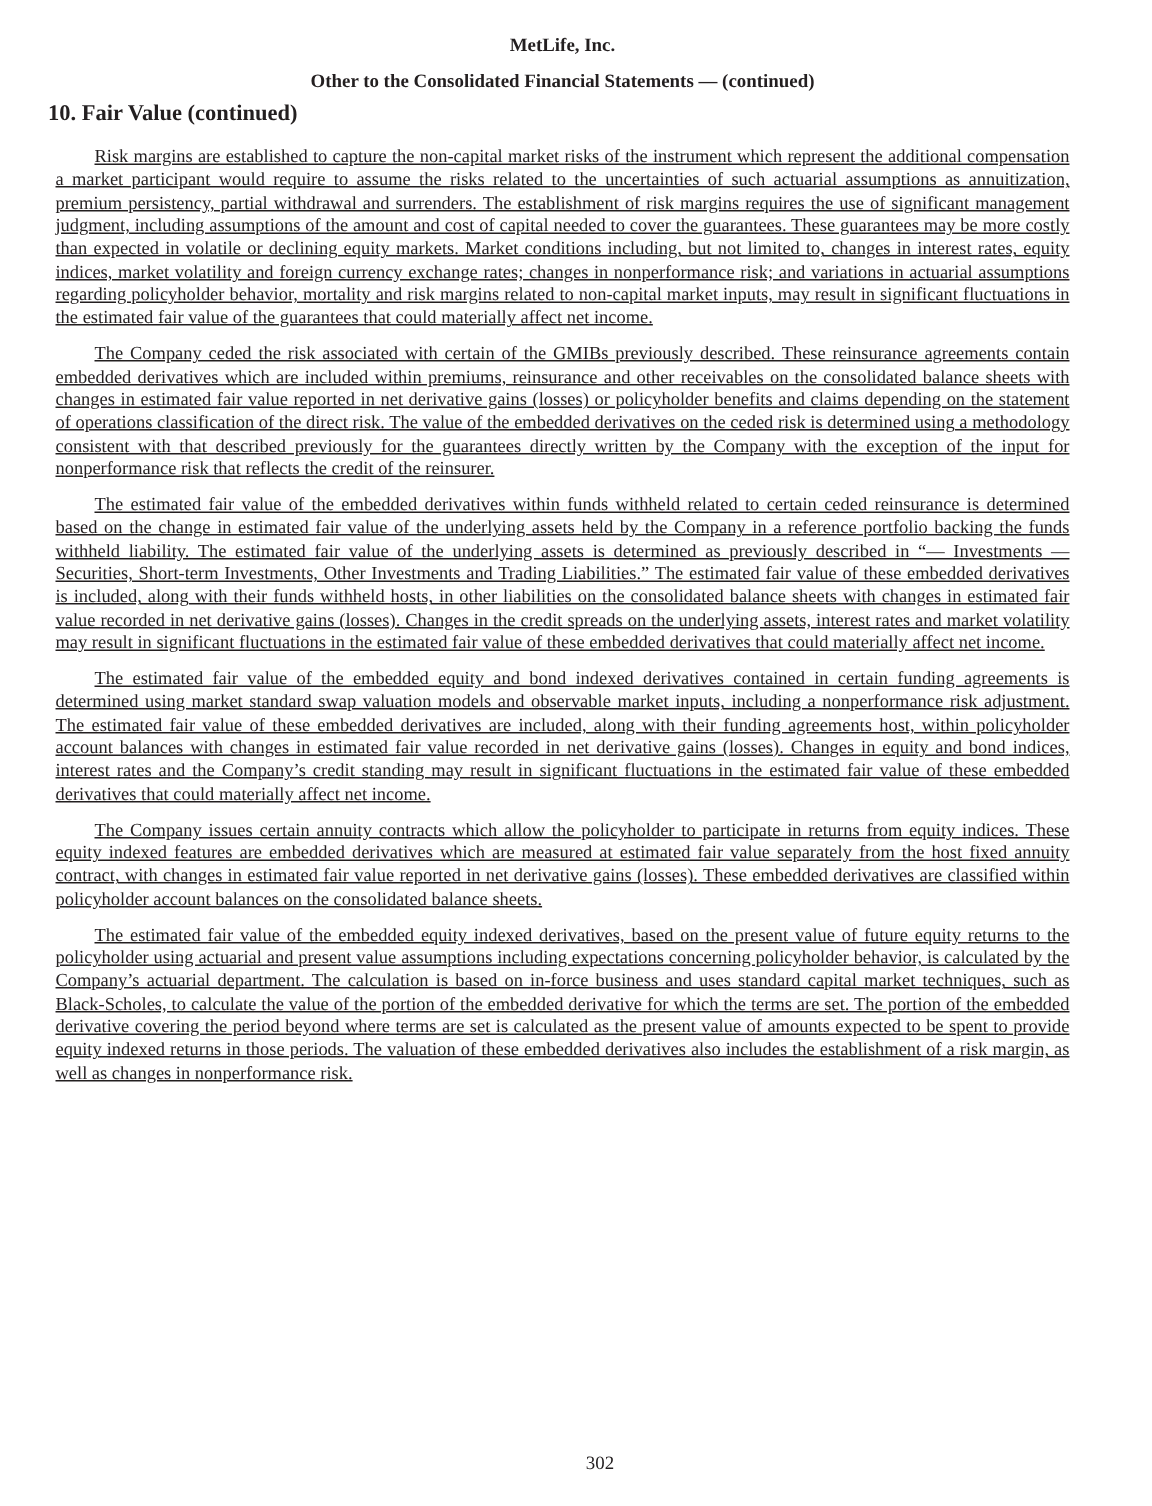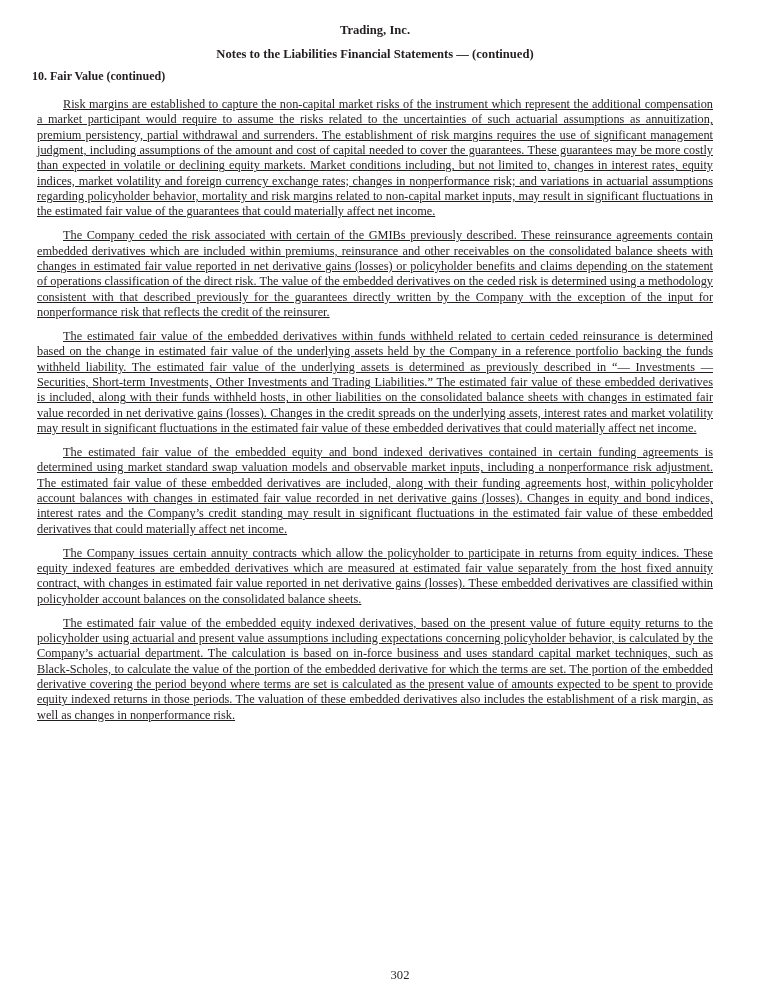--- a/index.html
+++ b/index.html
@@ -41,21 +41,21 @@
       font-weight: bold;
       font-size: 12.6px;
       line-height: 15px;
       margin: 0;
     }
     .section {
       position: absolute;
       left: -5px;
       top: 69px;
       font-weight: bold;
-      font-size: 12px;
+      font-size: 15px;
       line-height: 15px;
       margin: 0;
     }
     .body-text {
       position: absolute;
       left: 0;
       top: 97px;
       width: 676px;
       text-decoration: underline;
     }
@@ -75,22 +75,22 @@
       text-align: center;
       font-size: 12.6px;
       line-height: 15px;
       margin: 16px;
     }
   </style>
 </head>
 <body>
 
 <div class="page">
-  <p class="company">Trading, Inc.</p>
-  <p class="subtitle">Notes to the Liabilities Financial Statements — (continued)</p>
+  <p class="company">MetLife, Inc.</p>
+  <p class="subtitle">Other to the Consolidated Financial Statements — (continued)</p>
   <p class="section">10. Fair Value (continued)</p>
 
   <div class="body-text">
     <p class="para">Risk margins are established to capture the non-capital market risks of the instrument which represent the additional compensation a market participant would require to assume the risks related to the uncertainties of such actuarial assumptions as annuitization, premium persistency, partial withdrawal and surrenders. The establishment of risk margins requires the use of significant management judgment, including assumptions of the amount and cost of capital needed to cover the guarantees. These guarantees may be more costly than expected in volatile or declining equity markets. Market conditions including, but not limited to, changes in interest rates, equity indices, market volatility and foreign currency exchange rates; changes in nonperformance risk; and variations in actuarial assumptions regarding policyholder behavior, mortality and risk margins related to non-capital market inputs, may result in significant fluctuations in the estimated fair value of the guarantees that could materially affect net income.</p>
     <p class="para">The Company ceded the risk associated with certain of the GMIBs previously described. These reinsurance agreements contain embedded derivatives which are included within premiums, reinsurance and other receivables on the consolidated balance sheets with changes in estimated fair value reported in net derivative gains (losses) or policyholder benefits and claims depending on the statement of operations classification of the direct risk. The value of the embedded derivatives on the ceded risk is determined using a methodology consistent with that described previously for the guarantees directly written by the Company with the exception of the input for nonperformance risk that reflects the credit of the reinsurer.</p>
     <p class="para">The estimated fair value of the embedded derivatives within funds withheld related to certain ceded reinsurance is determined based on the change in estimated fair value of the underlying assets held by the Company in a reference portfolio backing the funds withheld liability. The estimated fair value of the underlying assets is determined as previously described in “— Investments — Securities, Short-term Investments, Other Investments and Trading Liabilities.” The estimated fair value of these embedded derivatives is included, along with their funds withheld hosts, in other liabilities on the consolidated balance sheets with changes in estimated fair value recorded in net derivative gains (losses). Changes in the credit spreads on the underlying assets, interest rates and market volatility may result in significant fluctuations in the estimated fair value of these embedded derivatives that could materially affect net income.</p>
     <p class="para">The estimated fair value of the embedded equity and bond indexed derivatives contained in certain funding agreements is determined using market standard swap valuation models and observable market inputs, including a nonperformance risk adjustment. The estimated fair value of these embedded derivatives are included, along with their funding agreements host, within policyholder account balances with changes in estimated fair value recorded in net derivative gains (losses). Changes in equity and bond indices, interest rates and the Company’s credit standing may result in significant fluctuations in the estimated fair value of these embedded derivatives that could materially affect net income.</p>
     <p class="para">The Company issues certain annuity contracts which allow the policyholder to participate in returns from equity indices. These equity indexed features are embedded derivatives which are measured at estimated fair value separately from the host fixed annuity contract, with changes in estimated fair value reported in net derivative gains (losses). These embedded derivatives are classified within policyholder account balances on the consolidated balance sheets.</p>
     <p class="para">The estimated fair value of the embedded equity indexed derivatives, based on the present value of future equity returns to the policyholder using actuarial and present value assumptions including expectations concerning policyholder behavior, is calculated by the Company’s actuarial department. The calculation is based on in-force business and uses standard capital market techniques, such as Black-Scholes, to calculate the value of the portion of the embedded derivative for which the terms are set. The portion of the embedded derivative covering the period beyond where terms are set is calculated as the present value of amounts expected to be spent to provide equity indexed returns in those periods. The valuation of these embedded derivatives also includes the establishment of a risk margin, as well as changes in nonperformance risk.</p>
   </div>

